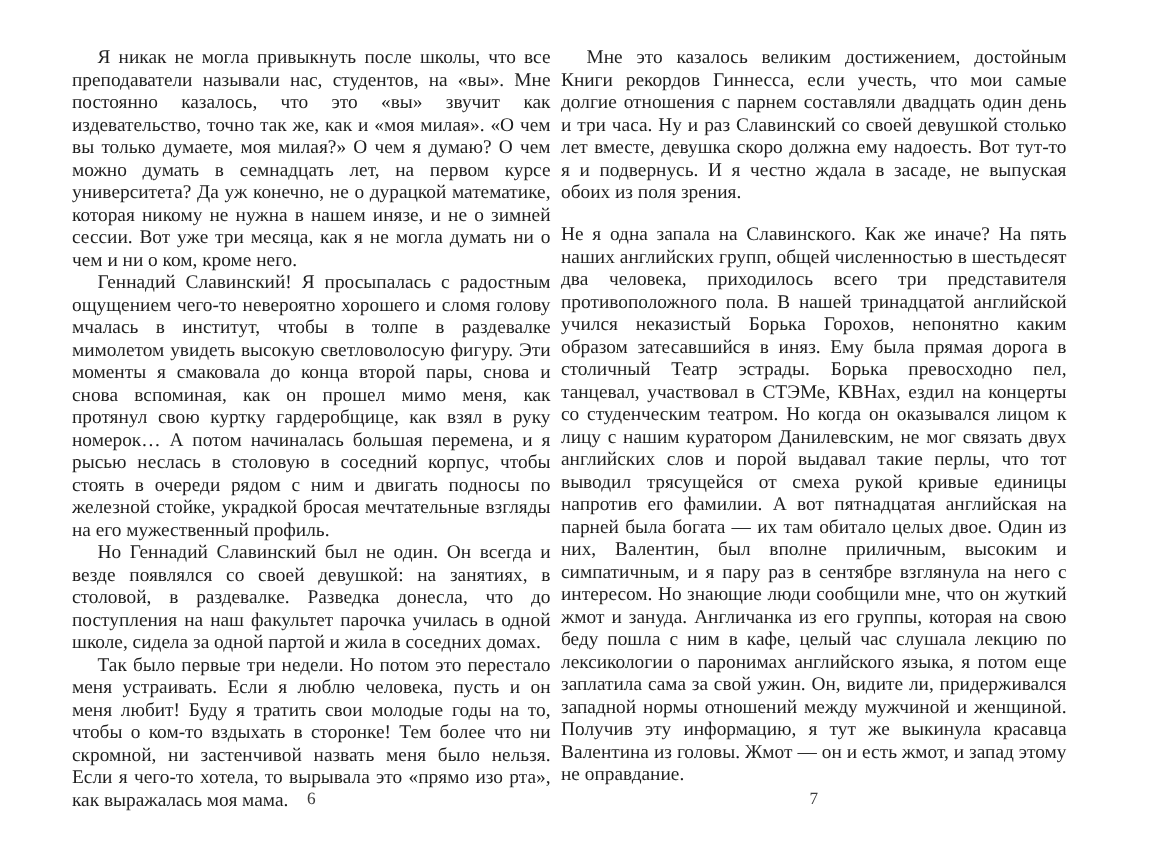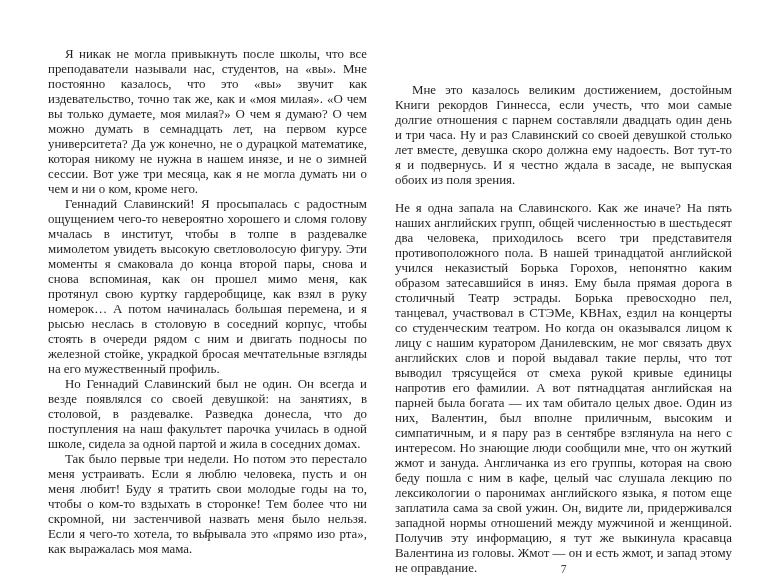--- a/index.html
+++ b/index.html
@@ -16,24 +16,24 @@
     height: 578px;
     background: #ffffff;
     font-family: "Liberation Serif", "DejaVu Serif", serif;
     color: #1e1e1e;
   }
   .page {
     position: absolute;
     top: 0;
     bottom: 0;
     box-sizing: border-box;
-    padding-top: 47px;
+    padding-top: 31px;
   }
   .page-left  { left: 48px;  width: 319px; }
-  .page-right { left: 395px; width: 337px; margin-top: 36px; }
+  .page-right { left: 374px; width: 337px; }
   .page-body {
     font-size: 12.9px;
     line-height: 15px;
     text-align: justify;
     hyphens: auto;
     -webkit-hyphens: auto;
   }
   .para {
     margin: 0;
     padding: 0;

